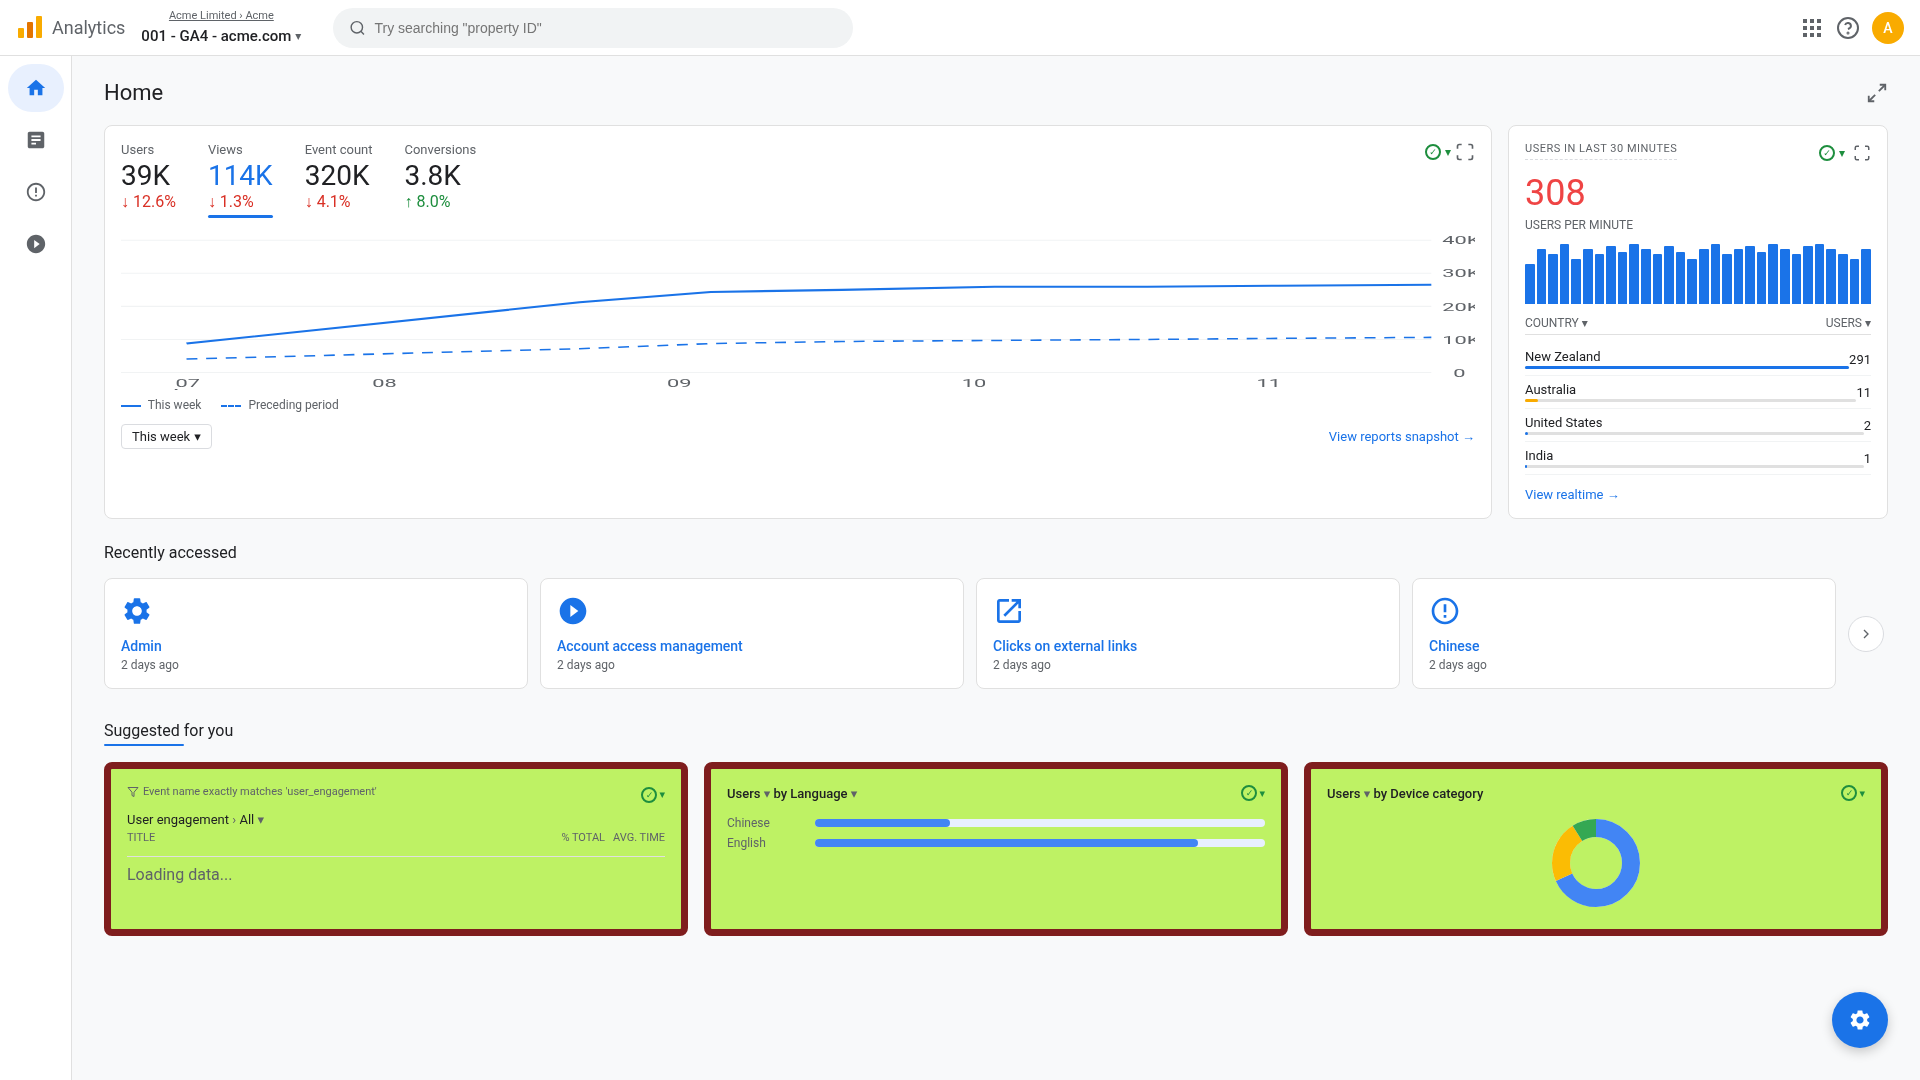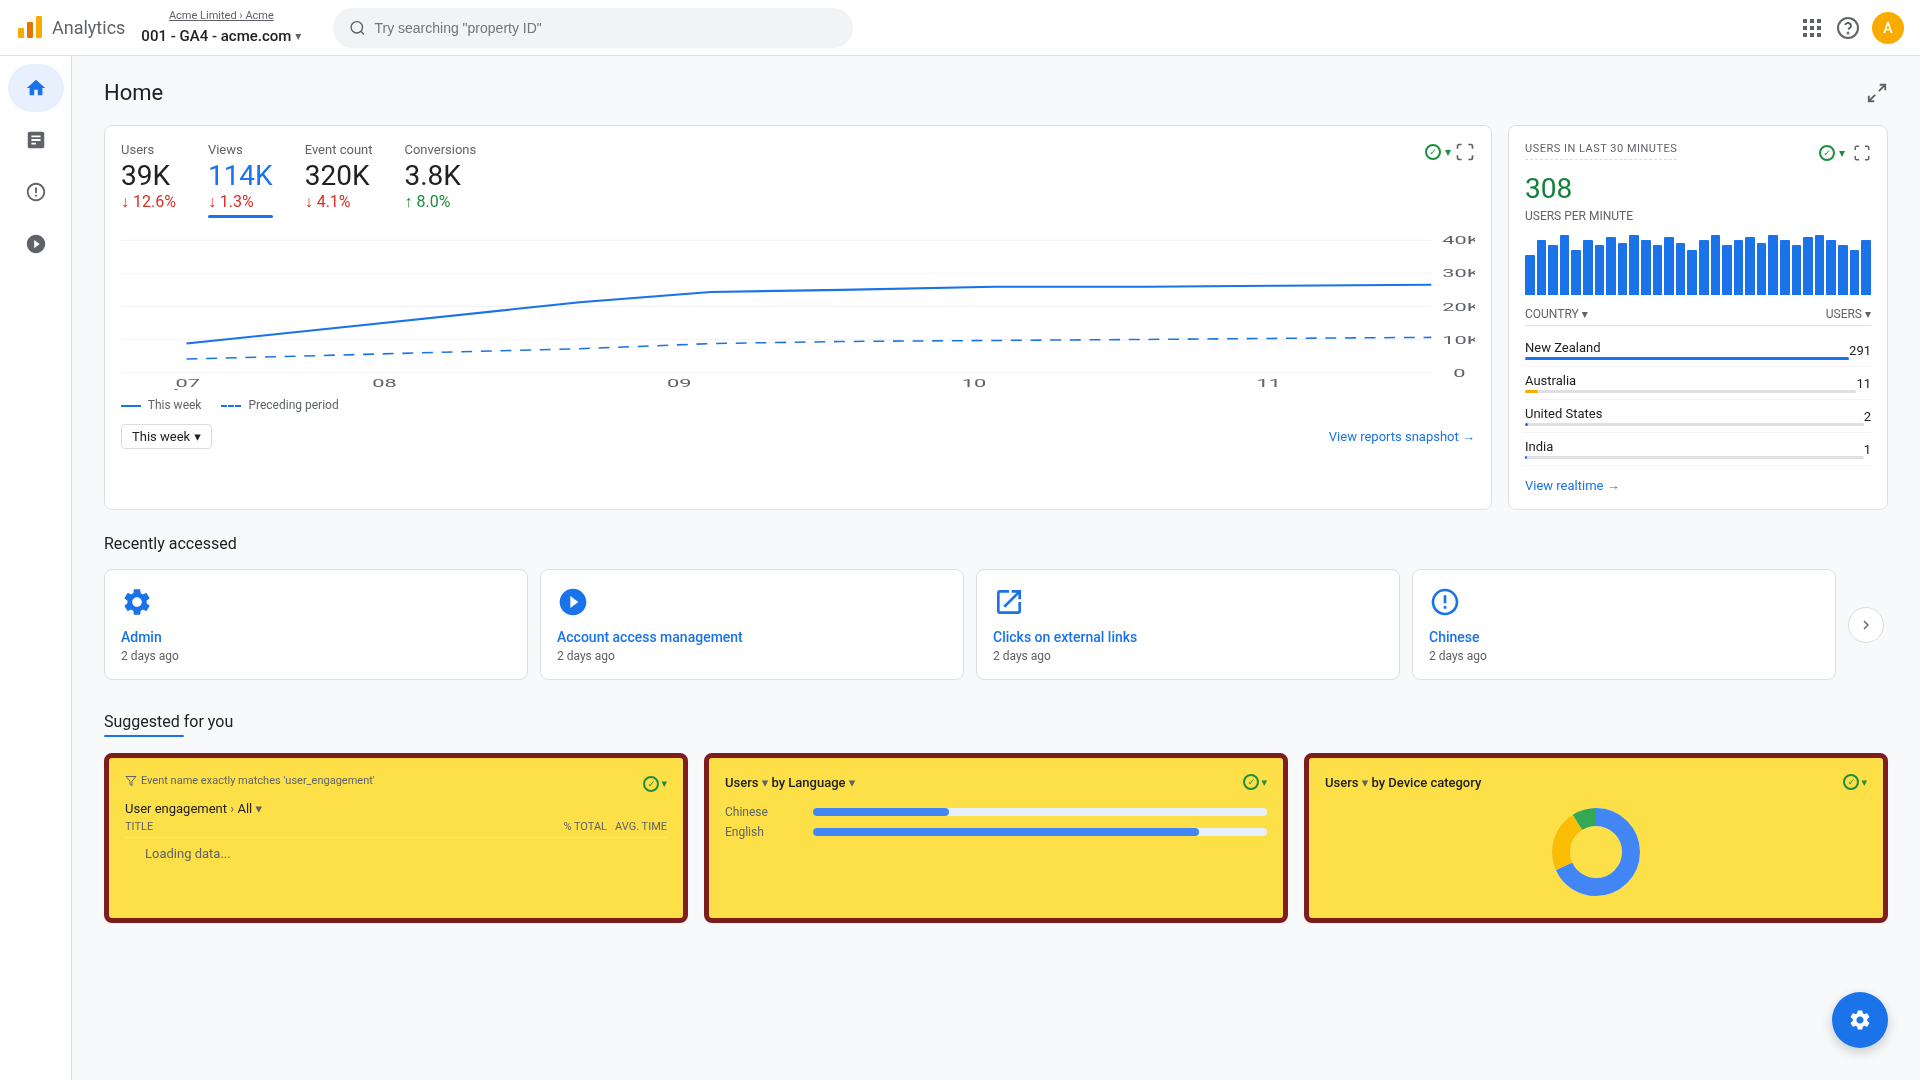--- a/index.html
+++ b/index.html
@@ -78,21 +78,21 @@
     .chart-svg { width: 100%; height: 100%; }
     .chart-legend { display: flex; gap: 20px; margin-top: 8px; font-size: 12px; color: #5f6368; align-items: center; }
 
     
     .card-footer { display: flex; align-items: center; justify-content: space-between; margin-top: 12px; }
     .period-select { display: flex; align-items: center; gap: 4px; border: 1px solid #dadce0; border-radius: 4px; padding: 4px 10px; cursor: pointer; font-size: 13px; color: #202124; background: #fff; }
     .view-link { color: #1a73e8; font-size: 13px; text-decoration: none; cursor: pointer; display: flex; align-items: center; gap: 4px; }
 
     
     .realtime-label { font-size: 11px; color: #5f6368; text-transform: uppercase; letter-spacing: 0.5px; margin-bottom: 4px; border-bottom: 1px dashed #dadce0; padding-bottom: 4px; }
-    .realtime-count { font-size: 28px; font-weight: 400; color: #15803d; margin-bottom: 4px; }
+    .realtime-count { font-size: 36px; font-weight: 400; color: #ef4444; margin-bottom: 4px; }
     .realtime-sub { font-size: 12px; color: #5f6368; margin-bottom: 12px; }
 
     
     .bar-chart { display: flex; align-items: flex-end; gap: 2px; height: 60px; margin-bottom: 12px; }
     .bar { flex: 1; background: #1a73e8; border-radius: 1px 1px 0 0; min-width: 6px; }
 
     
     .country-header { display: flex; justify-content: space-between; font-size: 12px; color: #5f6368; margin-bottom: 8px; padding-bottom: 4px; border-bottom: 1px solid #e0e0e0; }
     .country-row { display: flex; justify-content: space-between; align-items: center; padding: 6px 0; border-bottom: 1px solid #f1f3f4; font-size: 13px; }
     .country-bar-wrap { height: 3px; background: #e0e0e0; margin-top: 2px; border-radius: 2px; }
@@ -114,21 +114,21 @@
     }
     .recent-icon { width: 32px; height: 32px; color: #1a73e8; margin-bottom: 8px; }
     .recent-name { font-size: 14px; color: #1a73e8; font-weight: 500; margin-bottom: 4px; }
     .recent-time { font-size: 12px; color: #5f6368; }
     .carousel-btn { width: 36px; height: 36px; border-radius: 50%; border: 1px solid #dadce0; background: #fff; display: flex; align-items: center; justify-content: center; cursor: pointer; color: #5f6368; }
 
     
     .suggested-title { font-size: 16px; font-weight: 400; color: #202124; margin-bottom: 4px; }
     .suggested-underline { width: 80px; height: 2px; background: #1a73e8; margin-bottom: 16px; border-radius: 1px; }
     .suggested-grid { display: grid; grid-template-columns: repeat(3, 1fr); gap: 16px; }
-    .suggested-card { background: #fde047; border: 5px solid #7f1d1d; border-radius: 8px; padding: 16px; min-height: 160px; overflow: hidden; }
+    .suggested-card { background: #bef264; border: 7px solid #7f1d1d; border-radius: 8px; padding: 16px; min-height: 160px; overflow: hidden; }
 
     
     .status-badge { display: flex; align-items: center; gap: 4px; }
     .status-dot { width: 16px; height: 16px; border-radius: 50%; border: 2px solid #1e8e3e; display: flex; align-items: center; justify-content: center; }
     .status-dot::after { content: '✓'; font-size: 9px; color: #1e8e3e; }
 
     
     .donut-wrap { display: flex; justify-content: center; align-items: center; height: 100px; }
 
     
@@ -138,21 +138,21 @@
       background: #1a73e8; color: #fff; border: none;
       display: flex; align-items: center; justify-content: center;
       cursor: pointer; box-shadow: 0 4px 12px rgba(0,0,0,0.2);
       font-size: 20px;
     }
 
     .metrics-card-header { display: flex; align-items: flex-start; justify-content: space-between; }
     .header-actions { display: flex; align-items: center; gap: 4px; }
 
     .suggested-card-filter { font-size: 11px; color: #5f6368; margin-bottom: 6px; display: flex; align-items: center; gap: 4px; }
-    .mini-table-header { display: flex; gap: 8px; font-size: 11px; color: #5f6368; border-bottom: 1px solid #e0e0e0; padding-bottom: 4px; margin-bottom: 4px; }
+    .mini-table-header { display: flex; gap: 8px; font-size: 11px; color: #5f6368; border-bottom: 1px solid #e0e0e0; padding-bottom: 12px; margin-bottom: 4px; }
     .mini-table-header span:first-child { flex: 1; }
     .mini-bar-row { display: flex; align-items: center; gap: 8px; font-size: 12px; padding: 3px 0; }
     .mini-bar-row span:first-child { width: 80px; color: #5f6368; }
     .mini-bar-bg { flex: 1; height: 8px; background: #e8f0fe; border-radius: 4px; }
     .mini-bar-fill { height: 8px; background: #4285f4; border-radius: 4px; }
   </style>
 </head>
 <body>
 
 <nav class="topnav">
@@ -496,21 +496,21 @@
             <div class="status-dot"></div>
             <span style="font-size:11px; color:#1e8e3e;">▾</span>
           </div>
         </div>
         <div style="font-size:13px; color:#202124; margin-bottom:4px;">User engagement <span style="color:#5f6368;">›</span> All <span style="color:#5f6368;">▾</span></div>
         <div class="mini-table-header">
           <span>TITLE</span>
           <span>% TOTAL</span>
           <span>AVG. TIME</span>
         </div>
-        <div style="font-size:13px; color:#5f6368; padding: 4px 0; margin-left: 20px;">Loading data...</div>
+        <div style="font-size:16px; color:#5f6368; padding: 4px 0;">Loading data...</div>
       </div>
 
       <div class="suggested-card">
         <div style="display:flex; align-items:center; justify-content:space-between; margin-bottom:12px;">
           <div style="font-size:13px; color:#202124; font-weight:500;">
             Users <span style="color:#5f6368;">▾</span> by Language <span style="color:#5f6368;">▾</span>
           </div>
           <div class="status-badge" style="gap:2px;">
             <div class="status-dot"></div>
             <span style="font-size:11px; color:#1e8e3e;">▾</span>

